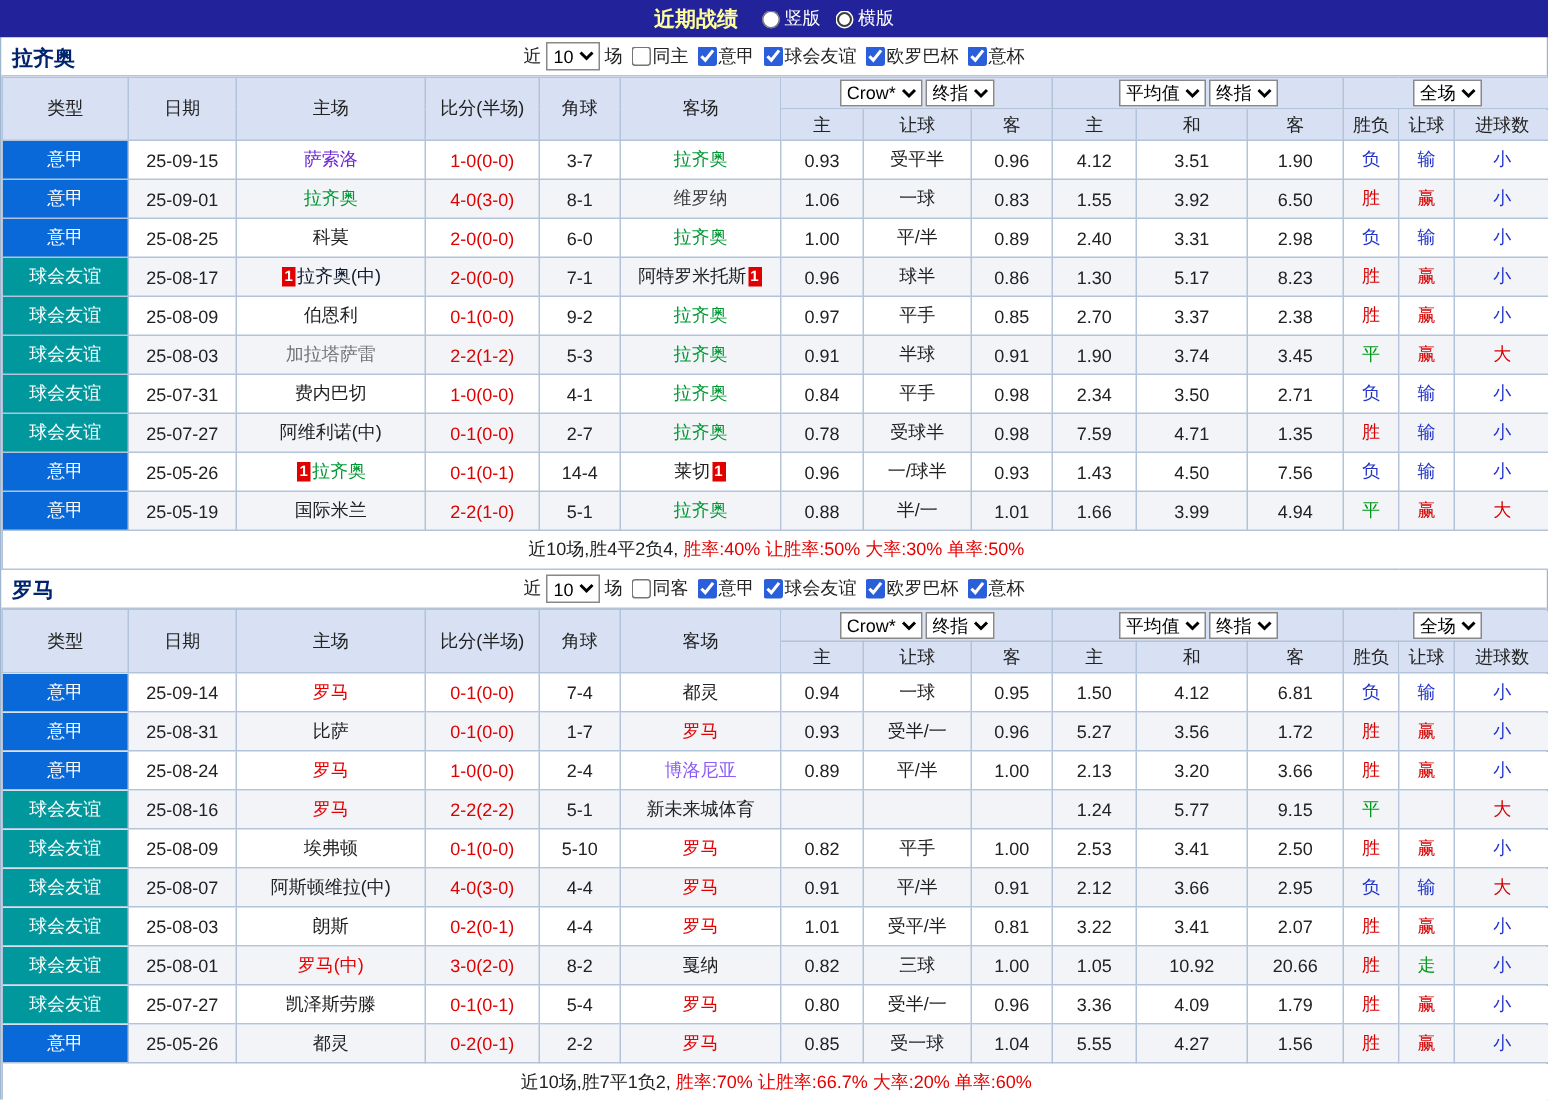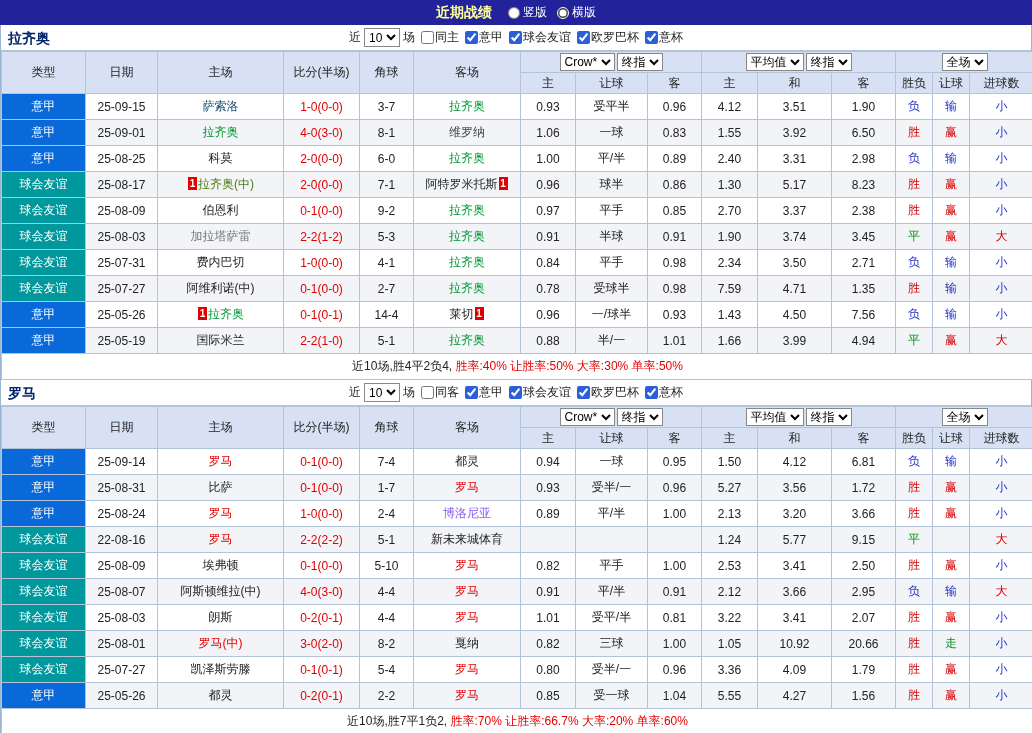--- a/index.html
+++ b/index.html
@@ -135,21 +135,21 @@
             <th>客</th>
             <th>胜负</th>
             <th>让球</th>
             <th>进球数</th>
           </tr>
         </thead>
         <tbody>
           <tr>
             <td class="type-cell" style="background:#0a69d9">意甲</td>
             <td>25-09-15</td>
-            <td><span style="color:#0c4a6e">萨索洛</span></td>
+            <td><span style="color:#6d28d9">萨索洛</span></td>
             <td class="score">1-0(0-0)</td>
             <td>3-7</td>
             <td><span style="color:#009933">拉齐奥</span></td>
             <td>0.93</td>
             <td>受平半</td>
             <td>0.96</td>
             <td>4.12</td>
             <td>3.51</td>
             <td>1.90</td>
             <td style="color:#2233cc">负</td>
@@ -186,21 +186,21 @@
             <td>2.40</td>
             <td>3.31</td>
             <td>2.98</td>
             <td style="color:#2233cc">负</td>
             <td style="color:#2233cc">输</td>
             <td style="color:#2233cc">小</td>
           </tr>
           <tr>
             <td class="type-cell" style="background:#00989c">球会友谊</td>
             <td>25-08-17</td>
-            <td><span class="card">1</span><span style="color:#4d7c0f">拉齐奥(中)</span></td>
+            <td><span class="card">1</span><span style="color:#0f172a">拉齐奥(中)</span></td>
             <td class="score">2-0(0-0)</td>
             <td>7-1</td>
             <td><span style="color:#222">阿特罗米托斯</span><span class="card">1</span></td>
             <td>0.96</td>
             <td>球半</td>
             <td>0.86</td>
             <td>1.30</td>
             <td>5.17</td>
             <td>8.23</td>
             <td style="color:#d60000">胜</td>
@@ -435,21 +435,21 @@
             <td>1.00</td>
             <td>2.13</td>
             <td>3.20</td>
             <td>3.66</td>
             <td style="color:#d60000">胜</td>
             <td style="color:#d60000">赢</td>
             <td style="color:#2233cc">小</td>
           </tr>
           <tr>
             <td class="type-cell" style="background:#00989c">球会友谊</td>
-            <td>22-08-16</td>
+            <td>25-08-16</td>
             <td><span style="color:#e60000">罗马</span></td>
             <td class="score">2-2(2-2)</td>
             <td>5-1</td>
             <td><span style="color:#222">新未来城体育</span></td>
             <td></td>
             <td></td>
             <td></td>
             <td>1.24</td>
             <td>5.77</td>
             <td>9.15</td>

